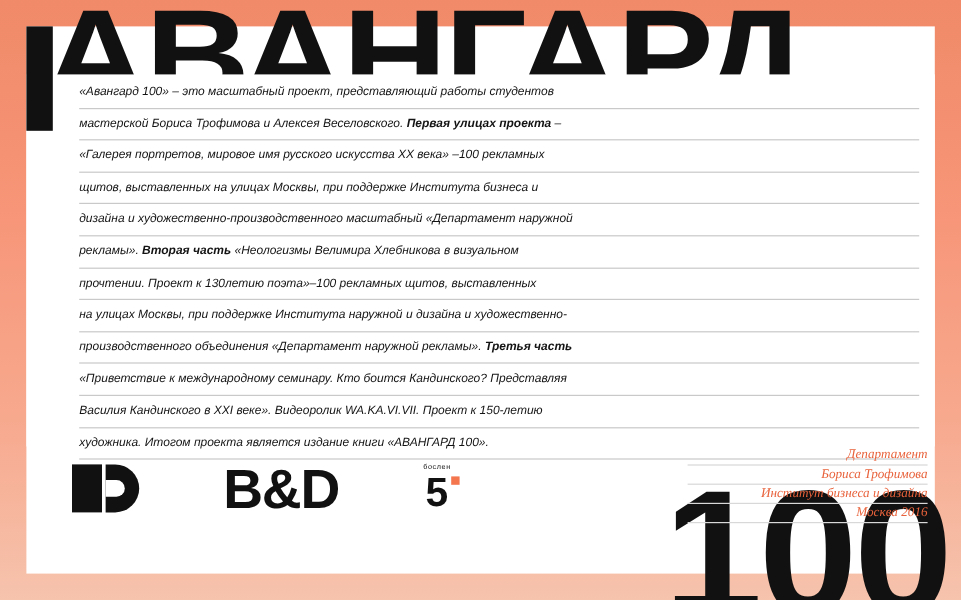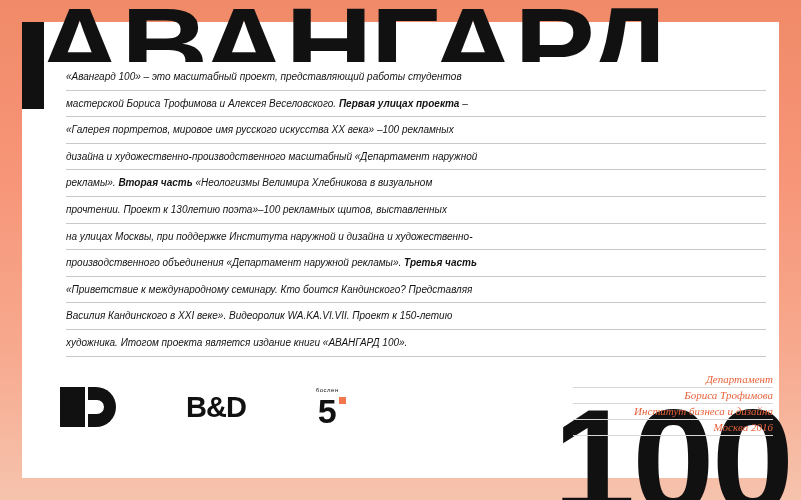--- a/index.html
+++ b/index.html
@@ -128,21 +128,21 @@
     top: 13px;
     width: 16px;
     height: 14px;
     background: #ffffff;
     border-radius: 0 7px 7px 0;
   }
   .logo-bd-text {
     font-family: "Liberation Sans", sans-serif;
     font-weight: bold;
     font-style: normal;
-    font-size: 29px;
+    font-size: 46px;
     letter-spacing: -1px;
     color: #111111;
     line-height: 42px;
   }
   .logo-boslen {
     display: flex;
     flex-direction: column;
     align-items: center;
     line-height: 1;
   }
@@ -214,20 +214,21 @@
   <div class="card"></div>
 
   <div class="headline">АВАНГАРД</div>
   <div class="headline-mask"></div>
   <div class="bar-left"></div>
 
   <div class="body-text">
     <p class="line">«Авангард 100» – это масштабный проект, представляющий работы студентов</p>
     <p class="line">мастерской Бориса Трофимова и Алексея Веселовского. <span class="b">Первая улицах проекта</span> –</p>
     <p class="line">«Галерея портретов, мировое имя русского искусства XX века» –100 рекламных</p>
+    <p class="line">щитов, выставленных на улицах Москвы, при поддержке Института бизнеса и</p>
     <p class="line">дизайна и художественно-производственного масштабный «Департамент наружной</p>
     <p class="line">рекламы». <span class="b">Вторая часть</span> «Неологизмы Велимира Хлебникова в визуальном</p>
     <p class="line">прочтении. Проект к 130летию поэта»–100 рекламных щитов, выставленных</p>
     <p class="line">на улицах Москвы, при поддержке Института наружной и дизайна и художественно-</p>
     <p class="line">производственного объединения «Департамент наружной рекламы». <span class="b">Третья часть</span></p>
     <p class="line">«Приветствие к международному семинару. Кто боится Кандинского? Представляя</p>
     <p class="line">Василия Кандинского  в XXI веке». Видеоролик WA.KA.VI.VII. Проект к 150-летию</p>
     <p class="line">художника. Итогом проекта является издание книги «АВАНГАРД 100».</p>
   </div>
 

